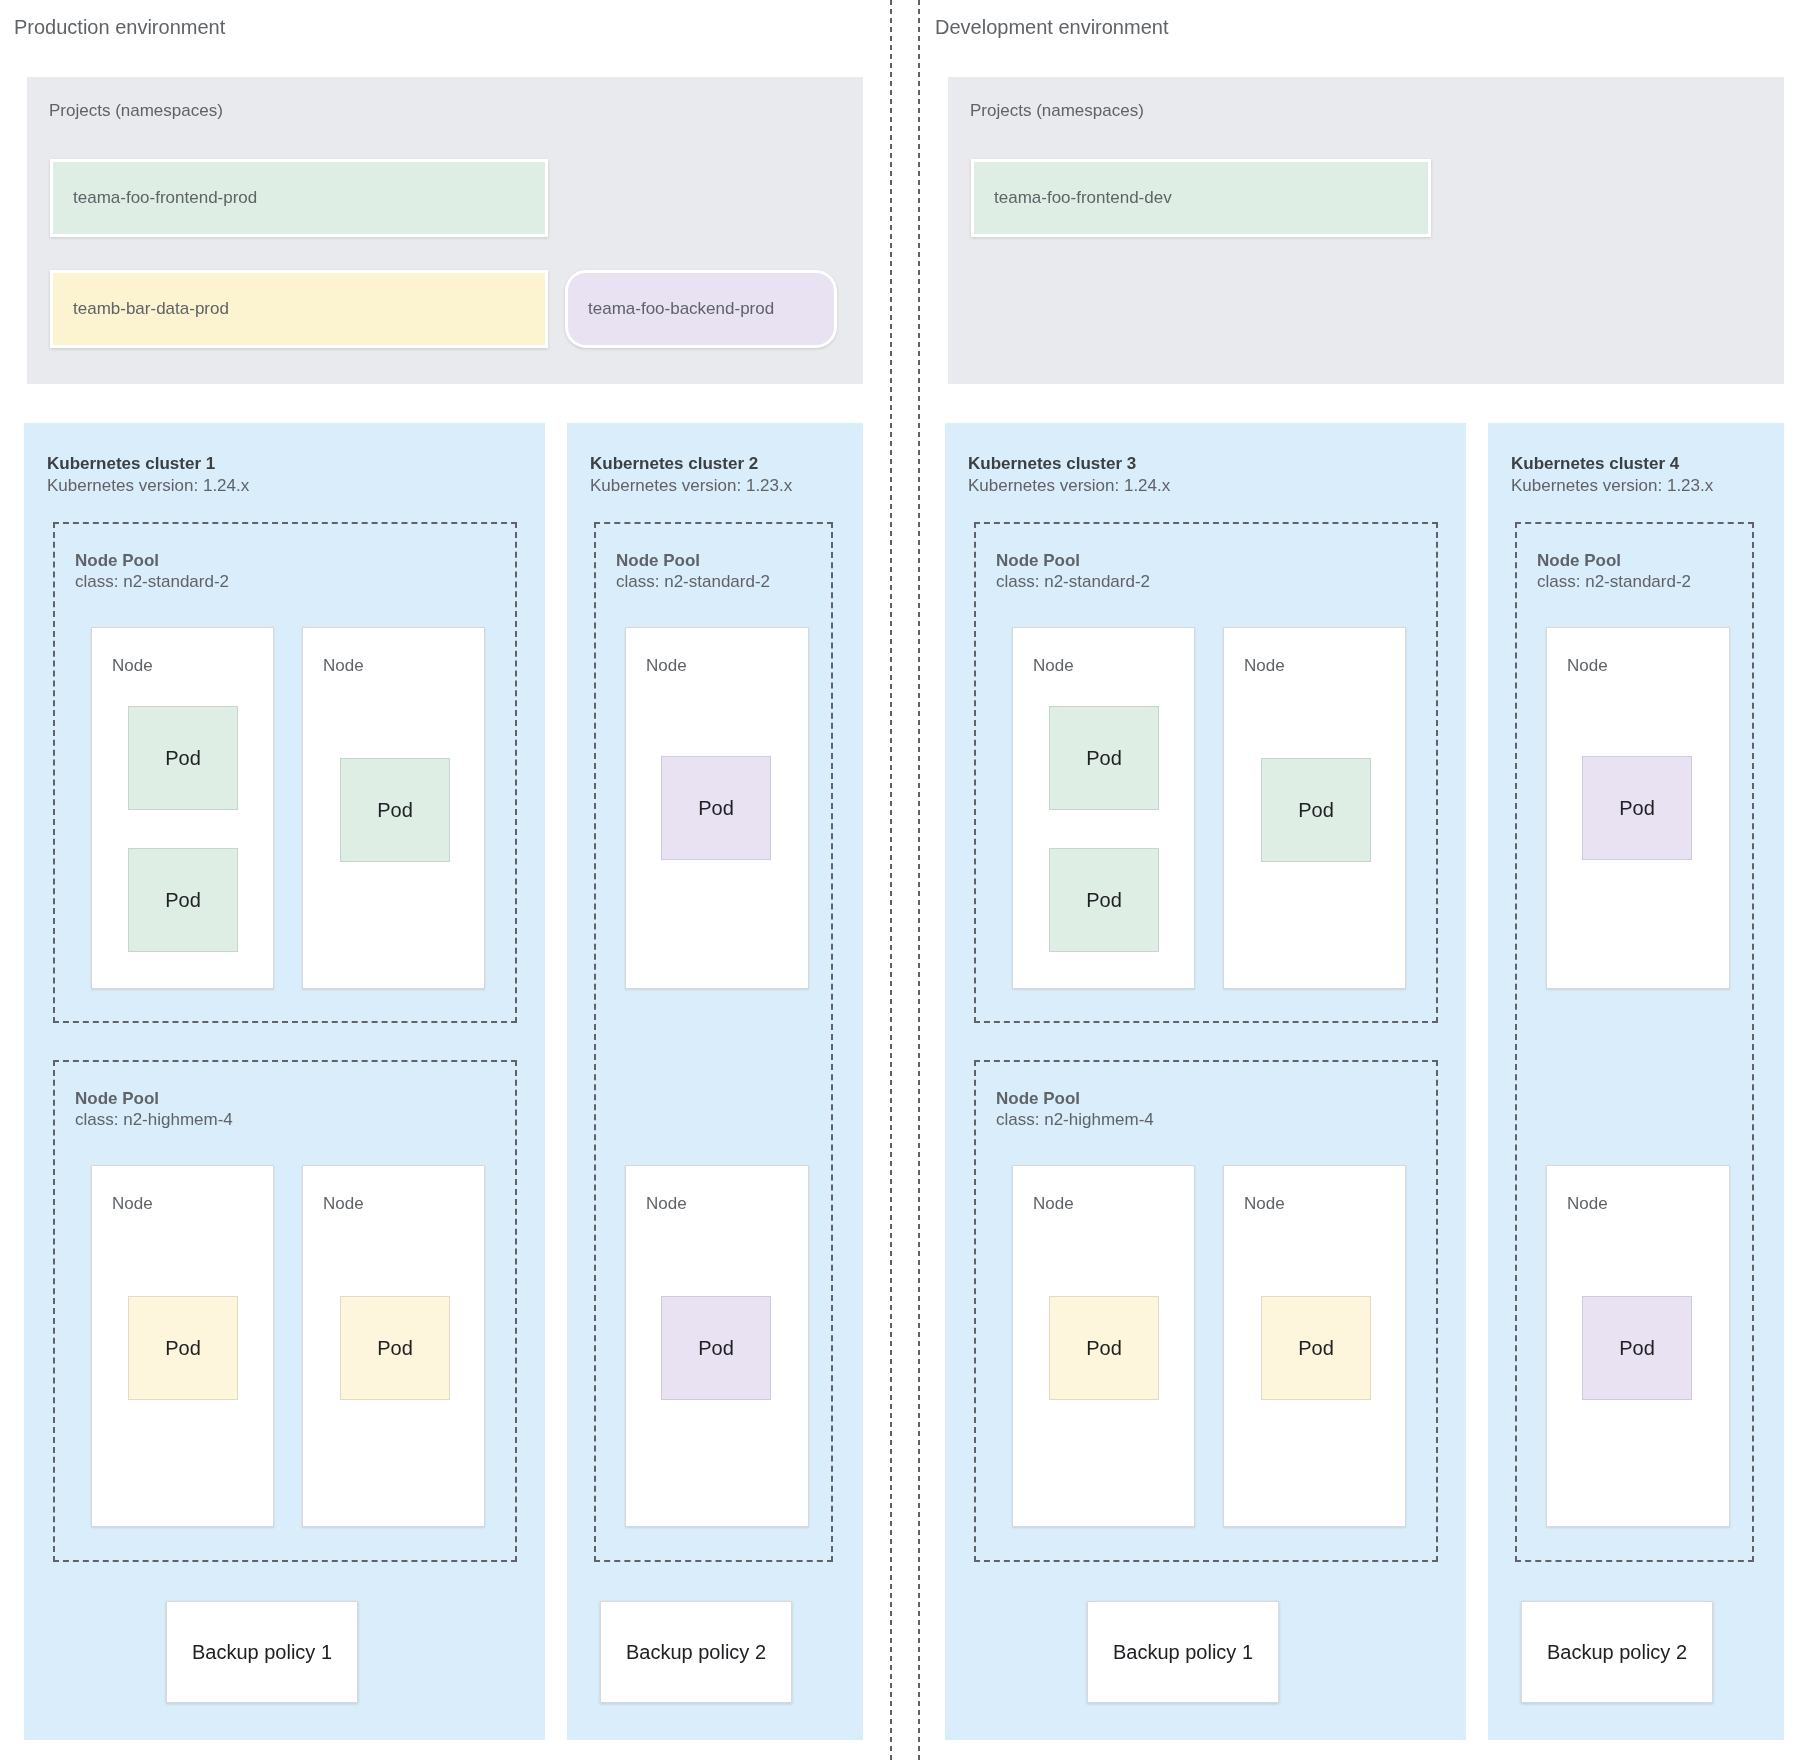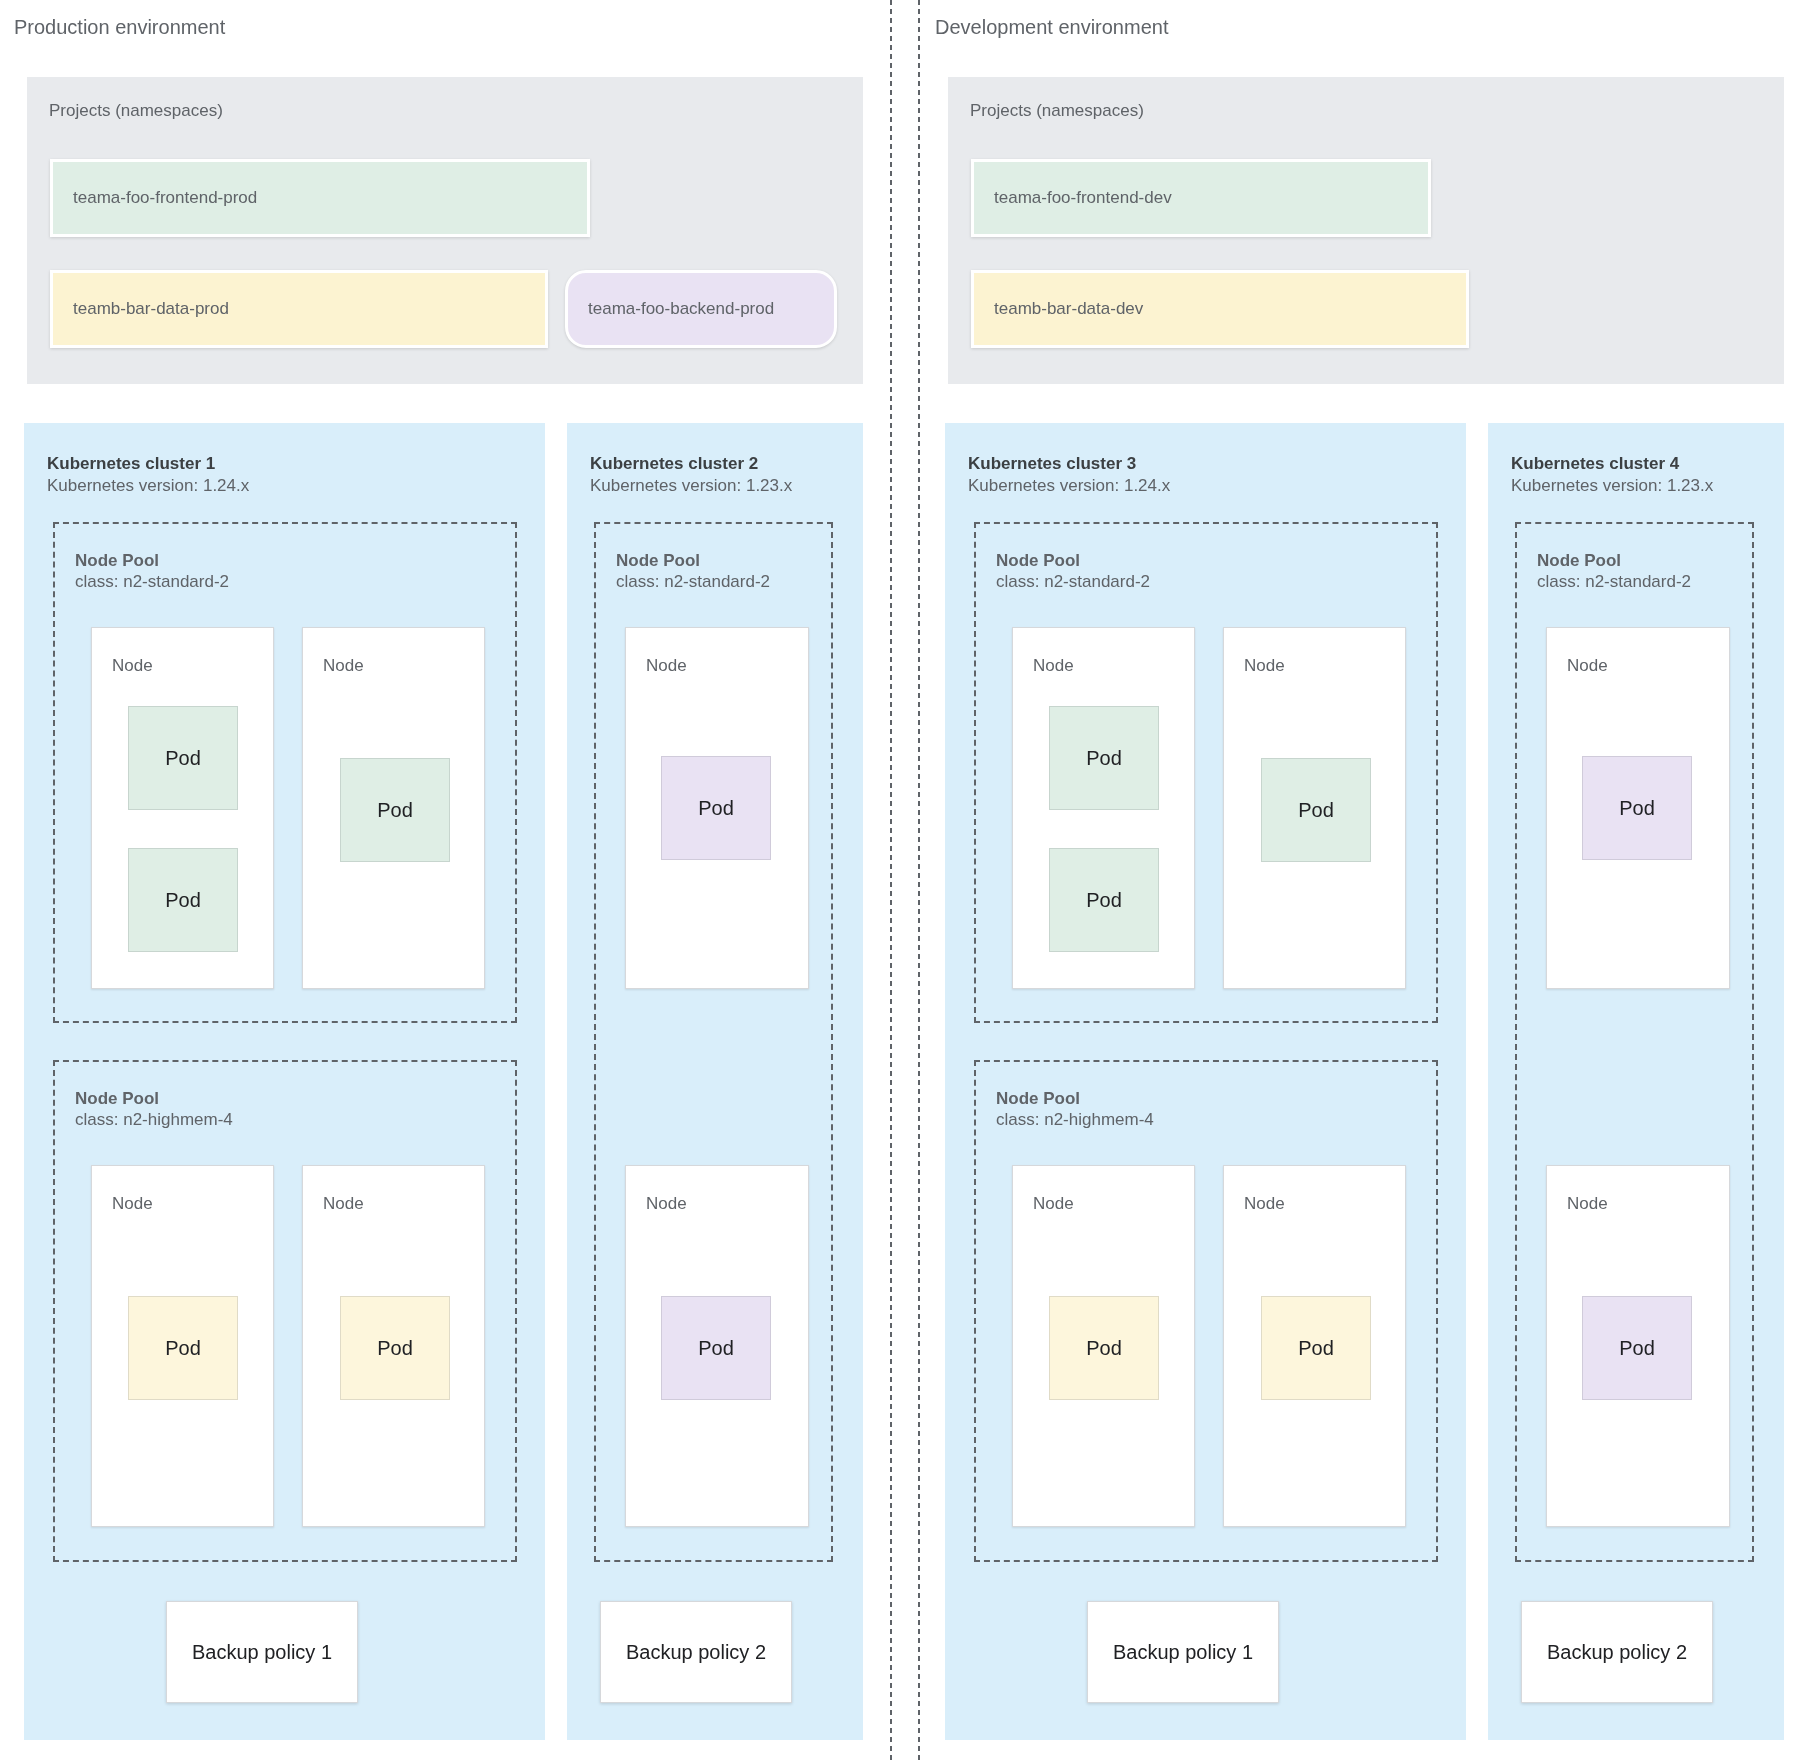--- a/index.html
+++ b/index.html
@@ -58,21 +58,21 @@
 </style>
 </head>
 <body>
 
 <div id="stage">
 
   <div class="env-title" style="left:14px; top:16px;">Production environment</div>
 
   <div class="panel" style="left:27px; top:77px; width:836px; height:307px;">
     <div class="panel-label">Projects (namespaces)</div>
-    <div class="ns" style="left:23px; top:82px; width:540px; height:78px;" data-color="green">teama-foo-frontend-prod</div>
+    <div class="ns" style="left:23px; top:82px; width:498px; height:78px;" data-color="green">teama-foo-frontend-prod</div>
     <div class="ns" style="left:23px; top:193px; width:498px; height:78px;" data-color="yellow">teamb-bar-data-prod</div>
     <div class="ns" style="left:538px; top:193px; width:272px; height:78px;" data-color="purple">teama-foo-backend-prod</div>
   </div>
 
   <div class="cluster" style="left:24px; width:521px;">
     <div class="cluster-title">
       <div class="ct-main">Kubernetes cluster 1</div>
       <div class="ct-sub">Kubernetes version: 1.24.x</div>
     </div>
 
@@ -135,21 +135,20 @@
   </div>
 
   <div class="vline" style="left:890px;"></div>
   <div class="vline" style="left:918px;"></div>
 
   <div class="env-title" style="left:935px; top:16px;">Development environment</div>
 
   <div class="panel" style="left:948px; top:77px; width:836px; height:307px;">
     <div class="panel-label">Projects (namespaces)</div>
     <div class="ns" style="left:23px; top:82px; width:460px; height:78px;" data-color="green">teama-foo-frontend-dev</div>
-    <div class="ns" style="left:23px; top:193px; width:498px; height:78px;" data-color="yellow">teamb-bar-data-dev</div>
   </div>
 
   <div class="cluster" style="left:945px; width:521px;">
     <div class="cluster-title">
       <div class="ct-main">Kubernetes cluster 3</div>
       <div class="ct-sub">Kubernetes version: 1.24.x</div>
     </div>
 
     <div class="pool" style="left:29px; top:99px; width:464px; height:501px;">
       <div class="pool-label">

